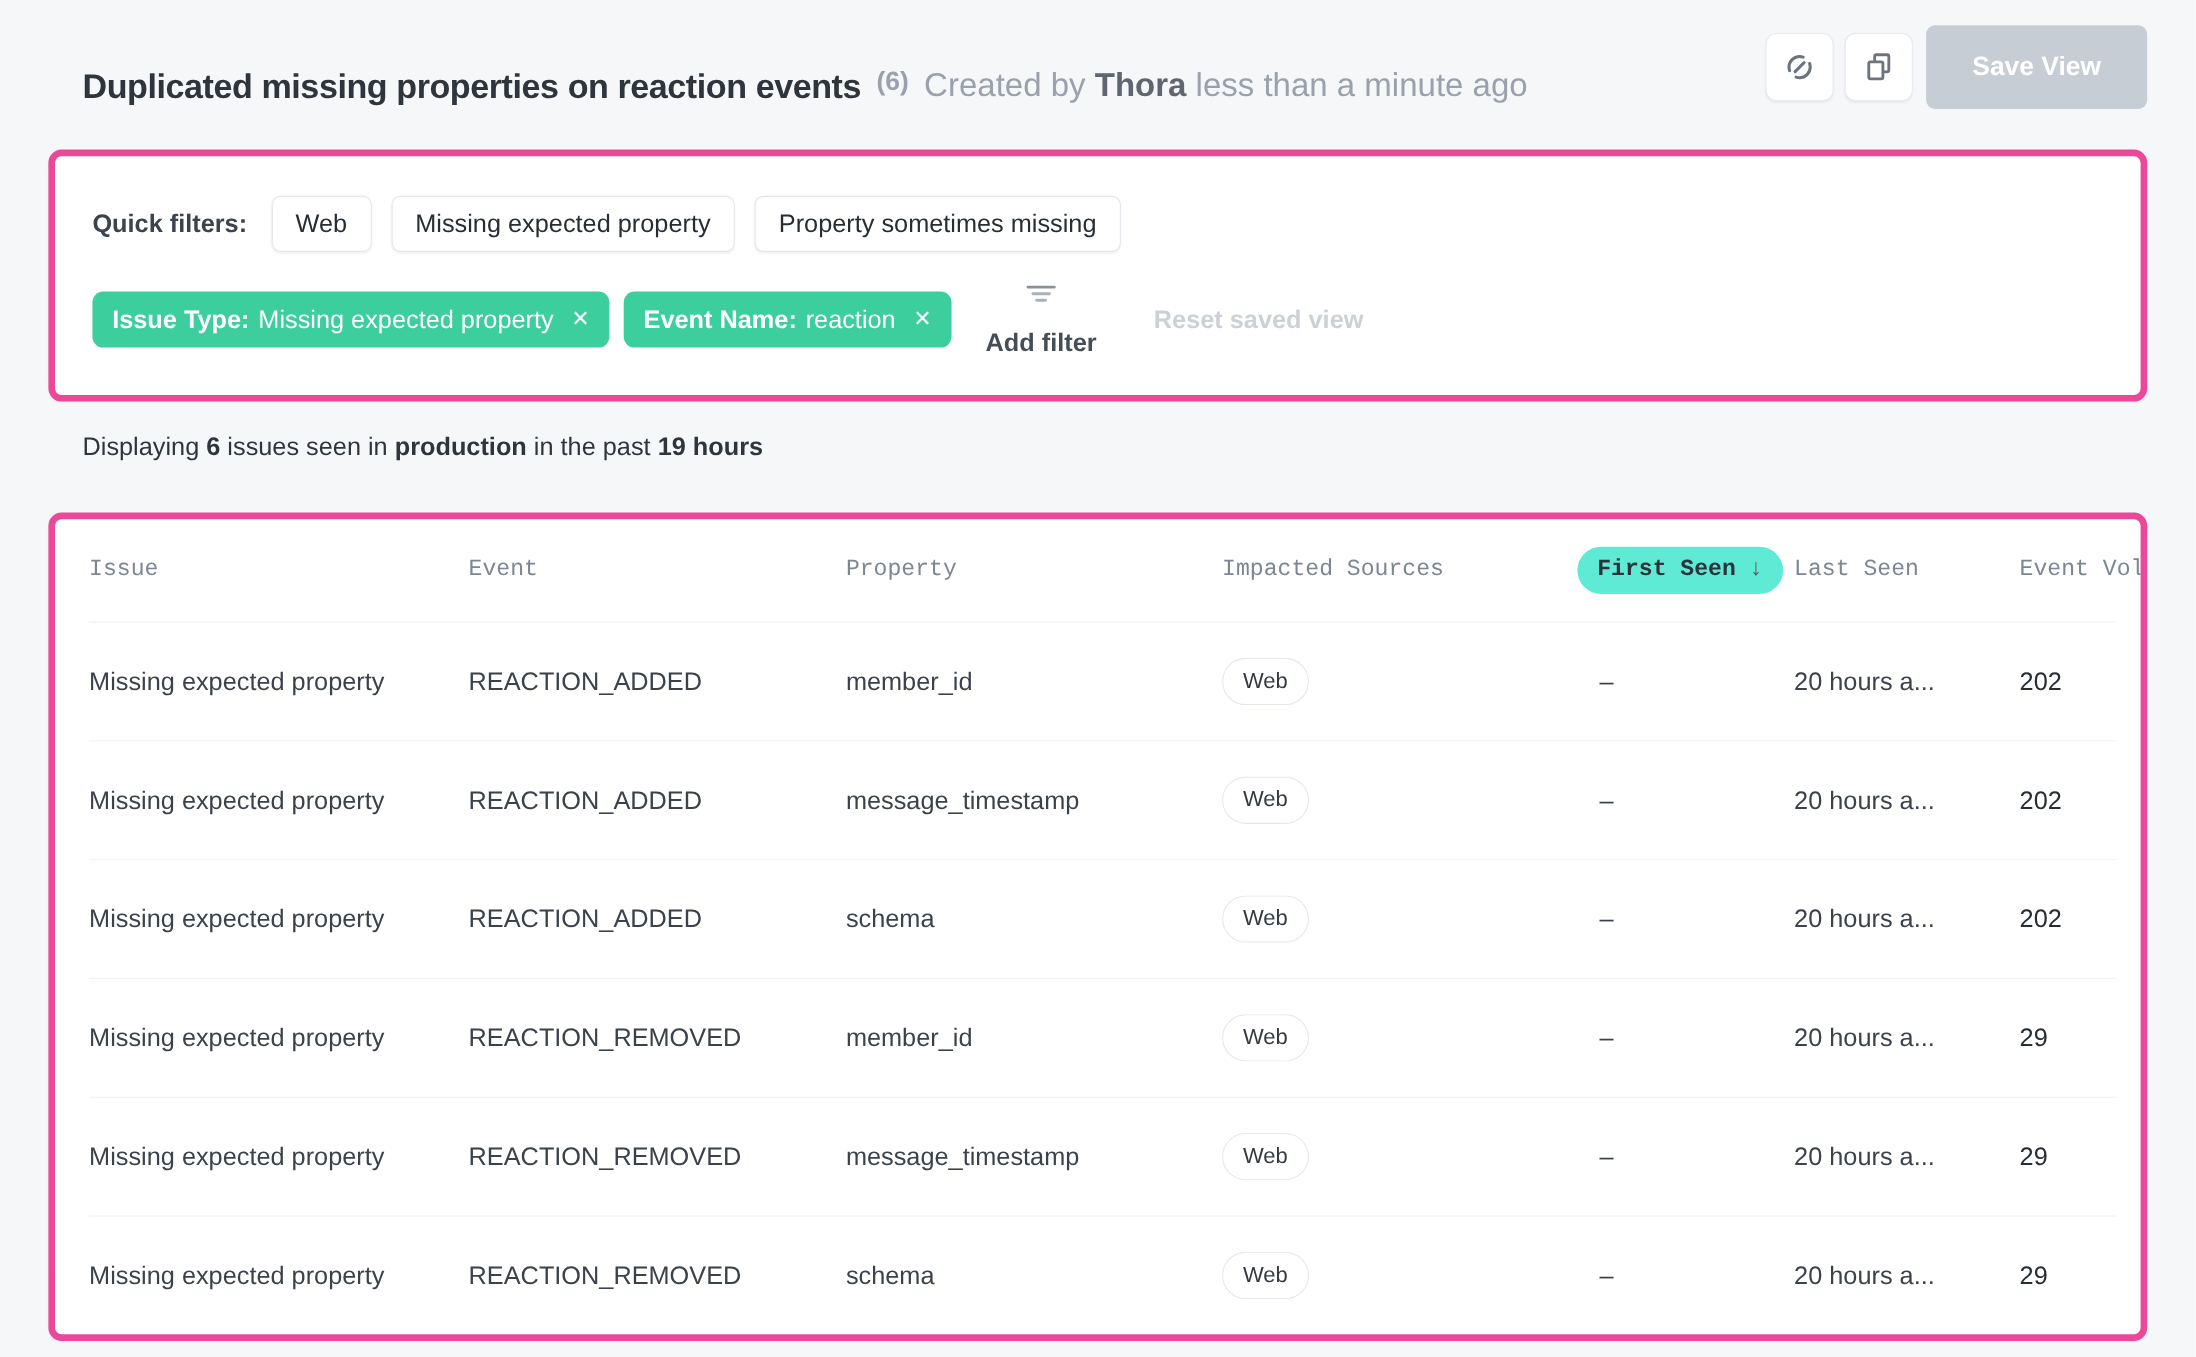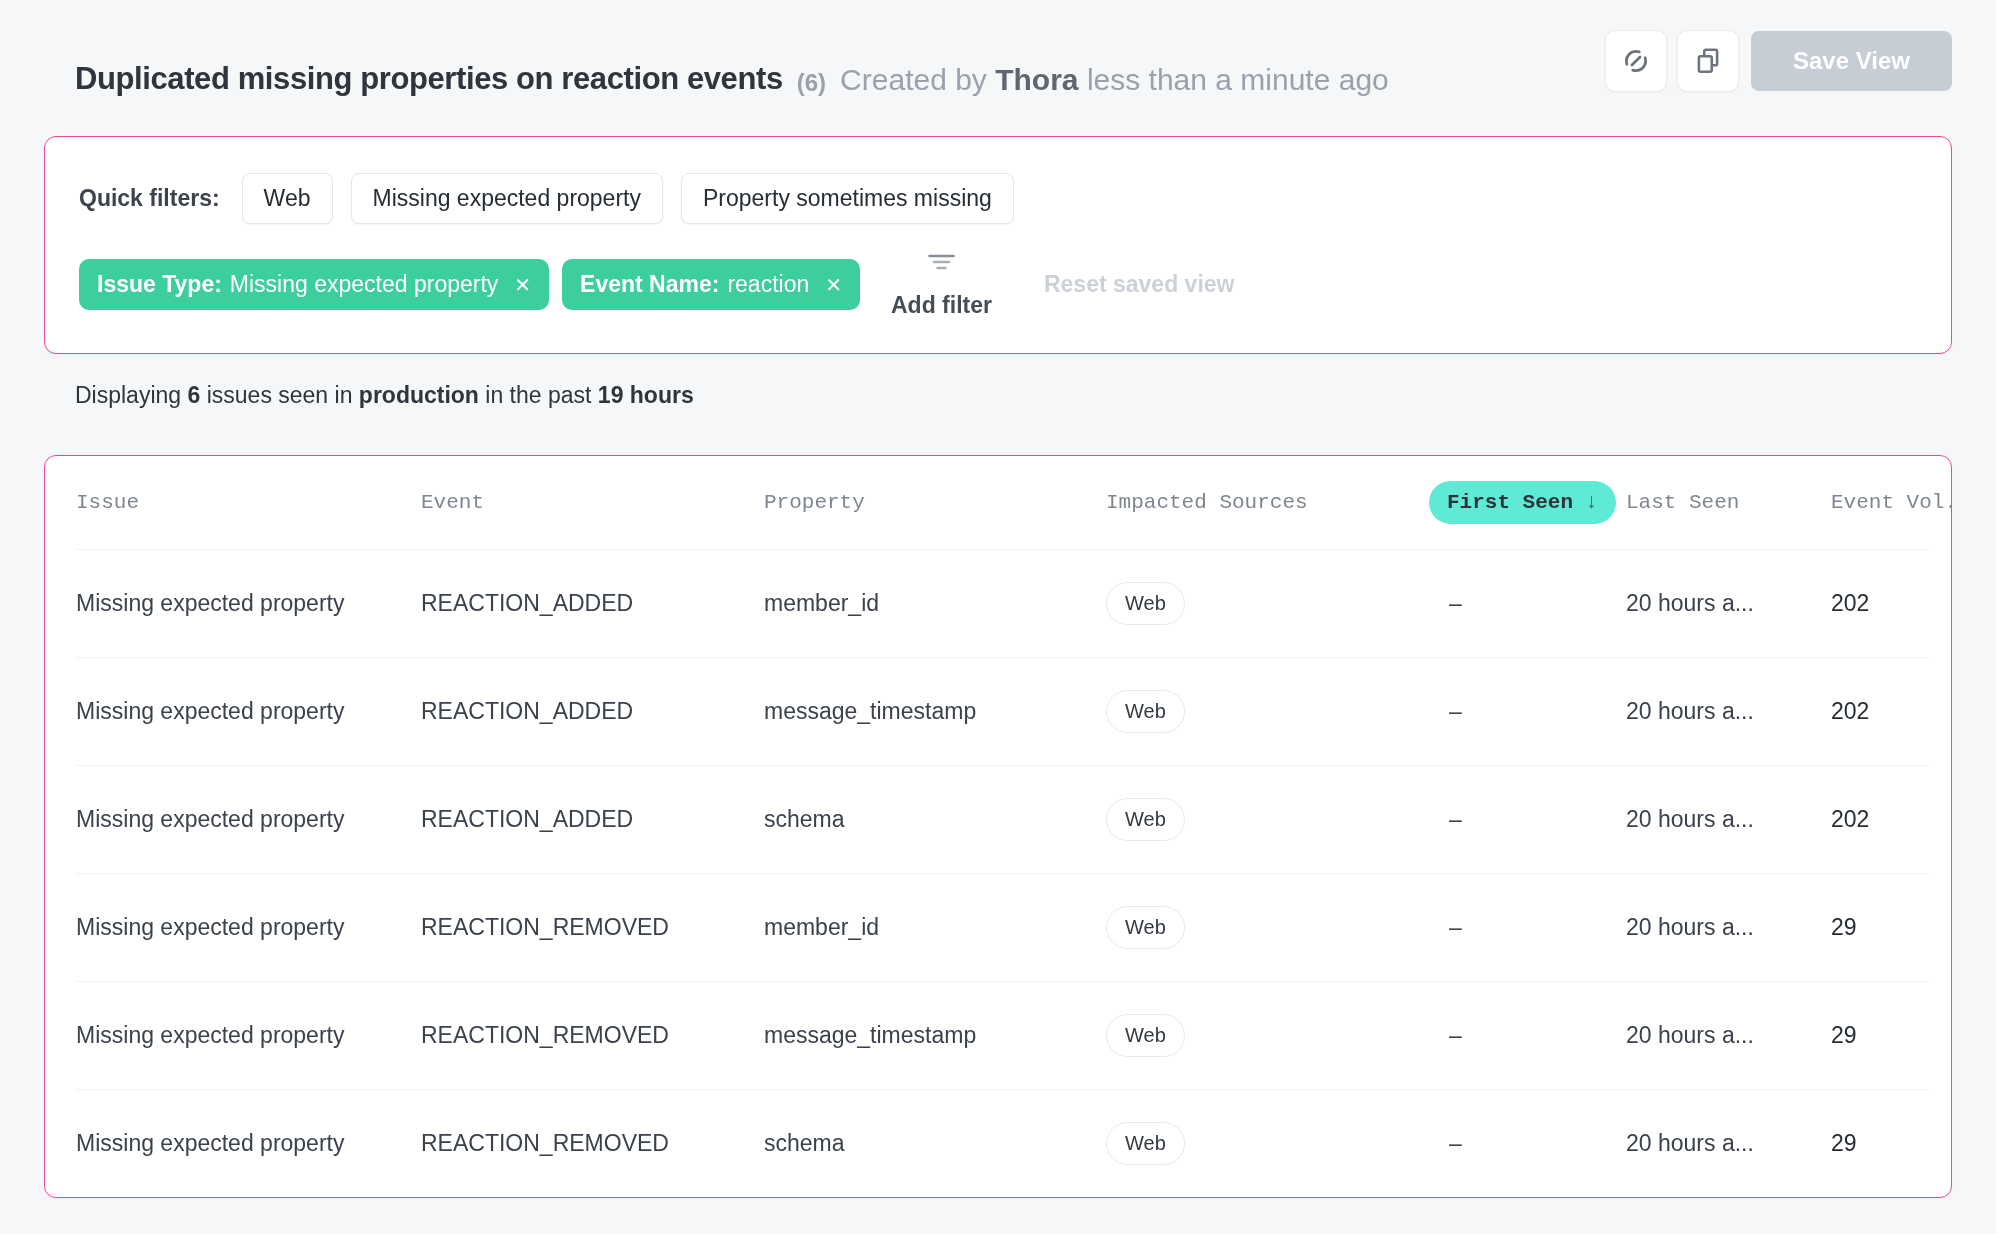--- a/index.html
+++ b/index.html
@@ -13,50 +13,50 @@
   .page { padding:0 44px; }
 
   
   .page-header {
     padding-top:30px;
     height:92px;
     display:flex;
     align-items:center;
     justify-content:space-between;
   }
-  .title-group { display:flex; align-items:flex-end; gap:14px; padding-left:31px;margin-top:35px; }
+  .title-group { display:flex; align-items:flex-start; gap:14px; padding-left:31px;margin-top:35px; }
   .page-title {
     font-size:31px; font-weight:700; color:#2f353d; letter-spacing:-0.4px;
   }
   .title-count { font-size:24px; font-weight:600; color:#9aa1ac; }
   .title-meta { font-size:30px; color:#9aa1ac; }
   .title-meta b { color:#5f6670; font-weight:700; }
 
   .header-actions { display:flex; align-items:center; gap:10px; }
   .icon-btn {
     width:62px; height:62px; background:#fff;
     border:1px solid #e9ebef; border-radius:10px;
     display:flex; align-items:center; justify-content:center;
     cursor:pointer; box-shadow:0 1px 2px rgba(16,24,40,.05);
   }
   .icon-btn svg { display:block; }
   .btn-save {
     margin-left:2px;
-    height:60px; padding:0 42px;
+    height:76px; padding:0 42px;
     background:#c7cdd5; color:#fff;
     border:none; border-radius:8px;
     font-family:"Liberation Sans", sans-serif;
     font-size:24px; font-weight:700;
     cursor:default;
   }
 
   
   .card {
     background:#fff;
-    border:1px solid #ec4899;
+    border:6px solid #ec4899;
     border-radius:12px;
     box-shadow:0 1px 2px rgba(16,24,40,.04);
   }
 
   
   .filters-card { margin-top:44px; padding:36px 34px 34px 34px; }
   .qf-row { display:flex; align-items:center; gap:18px; }
   .qf-label { font-size:23px; font-weight:700; color:#3c434d; margin-right:4px; }
   .qf-btn {
     background:#fff; border:1px solid #e3e6ea; border-radius:8px;

